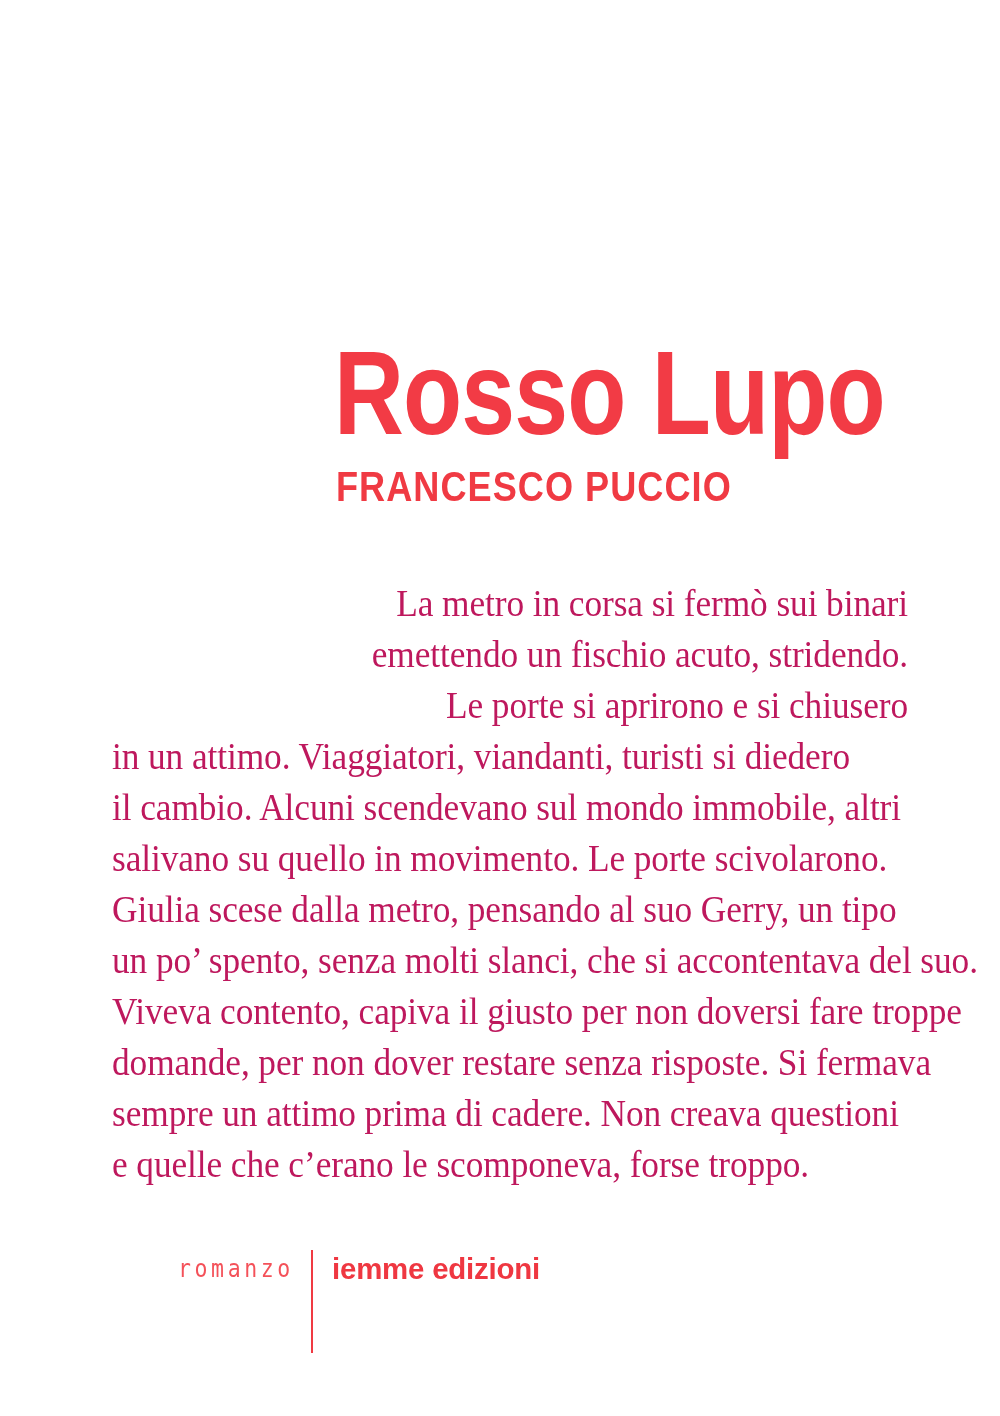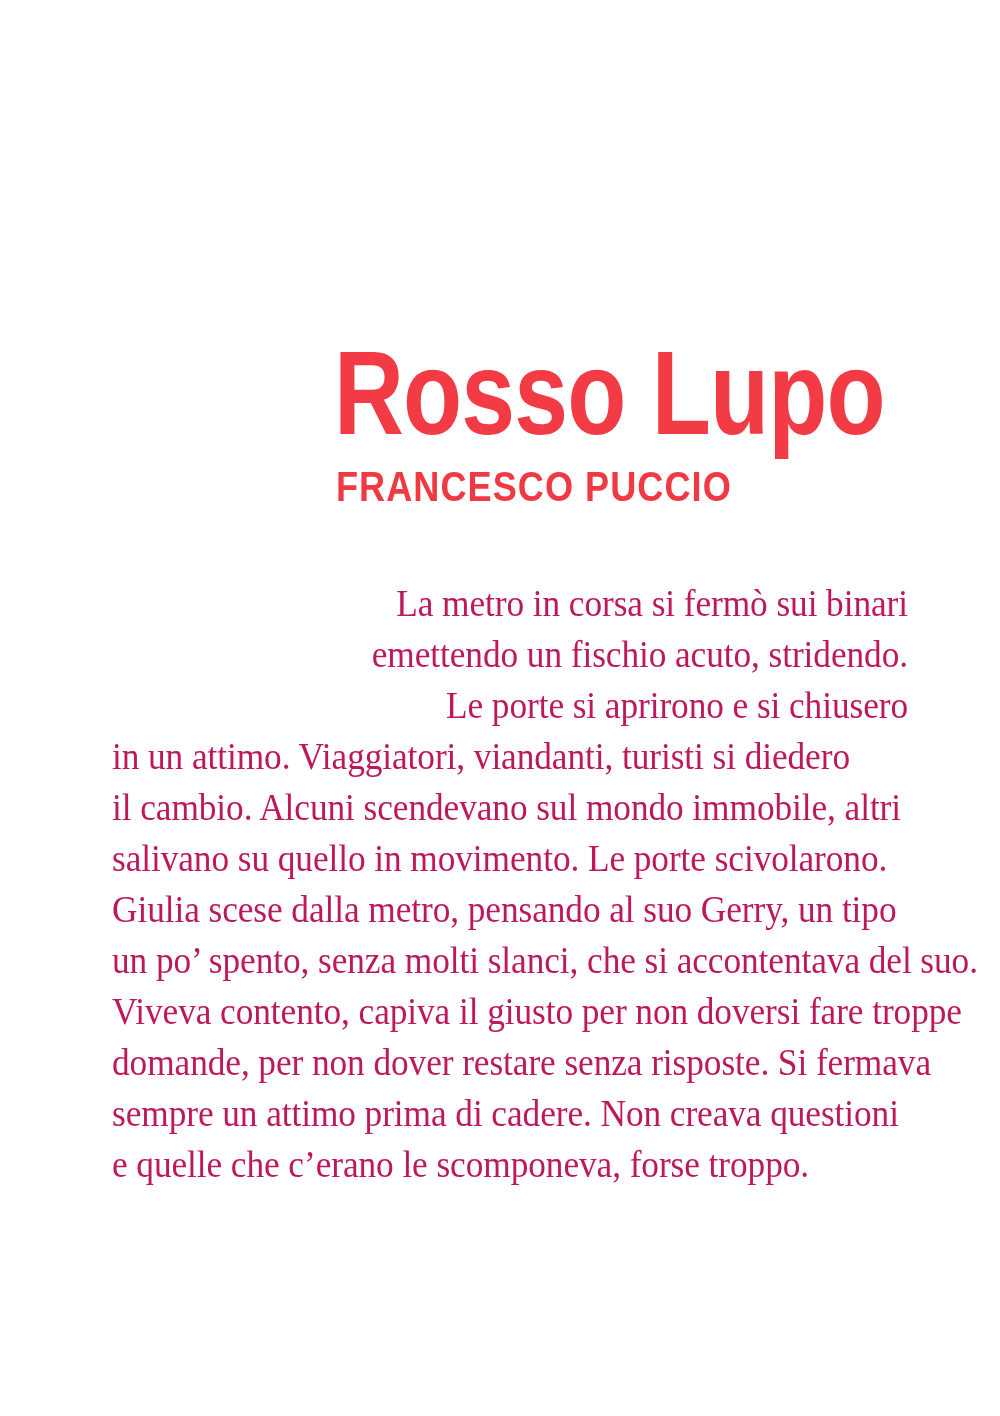--- a/index.html
+++ b/index.html
@@ -185,14 +185,19 @@
     <span class="line l-left">il cambio. Alcuni scendevano sul mondo immobile, altri</span>
     <span class="line l-left">salivano su quello in movimento. Le porte scivolarono.</span>
     <span class="line l-left">Giulia scese dalla metro, pensando al suo Gerry, un tipo</span>
     <span class="line l-left">un po’ spento, senza molti slanci, che si accontentava del suo.</span>
     <span class="line l-left">Viveva contento, capiva il giusto per non doversi fare troppe</span>
     <span class="line l-left">domande, per non dover restare senza risposte. Si fermava</span>
     <span class="line l-left">sempre un attimo prima di cadere. Non creava questioni</span>
     <span class="line l-left">e quelle che c’erano le scomponeva, forse troppo.</span>
   </div>
 
+  <div class="footer">
+    <div class="footer-rule"></div>
+    <div class="genre">romanzo</div>
+    <div class="publisher">iemme edizioni</div>
+  </div>
 
 </div>
 
 </body></html>

